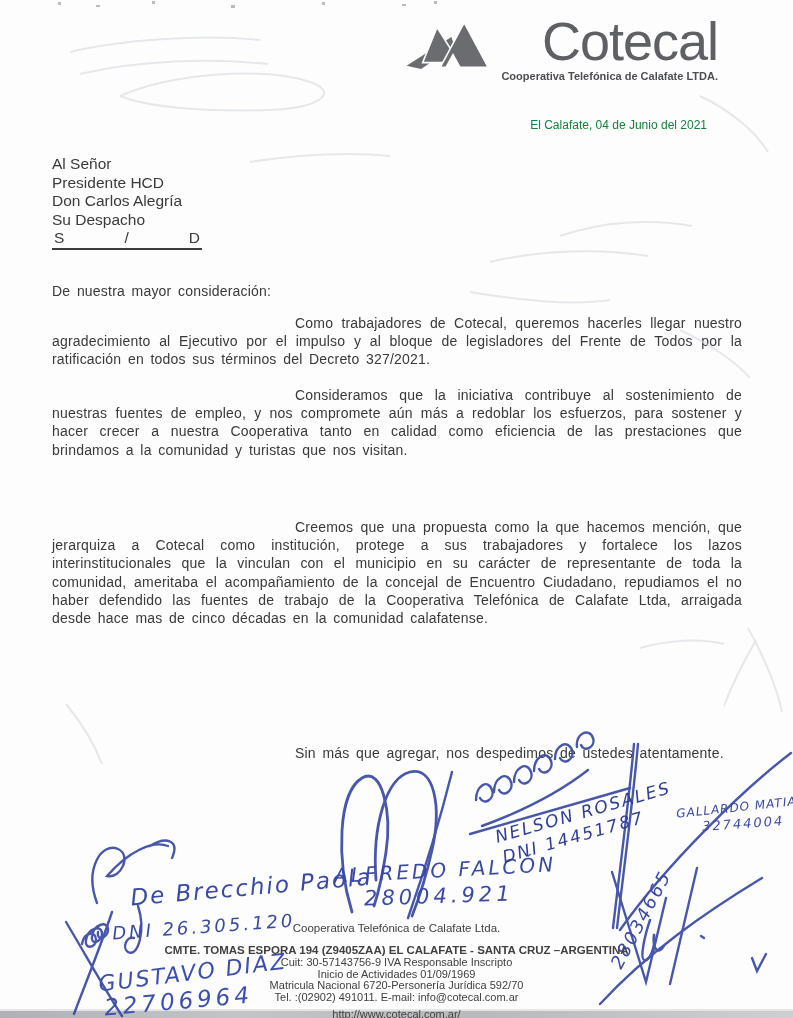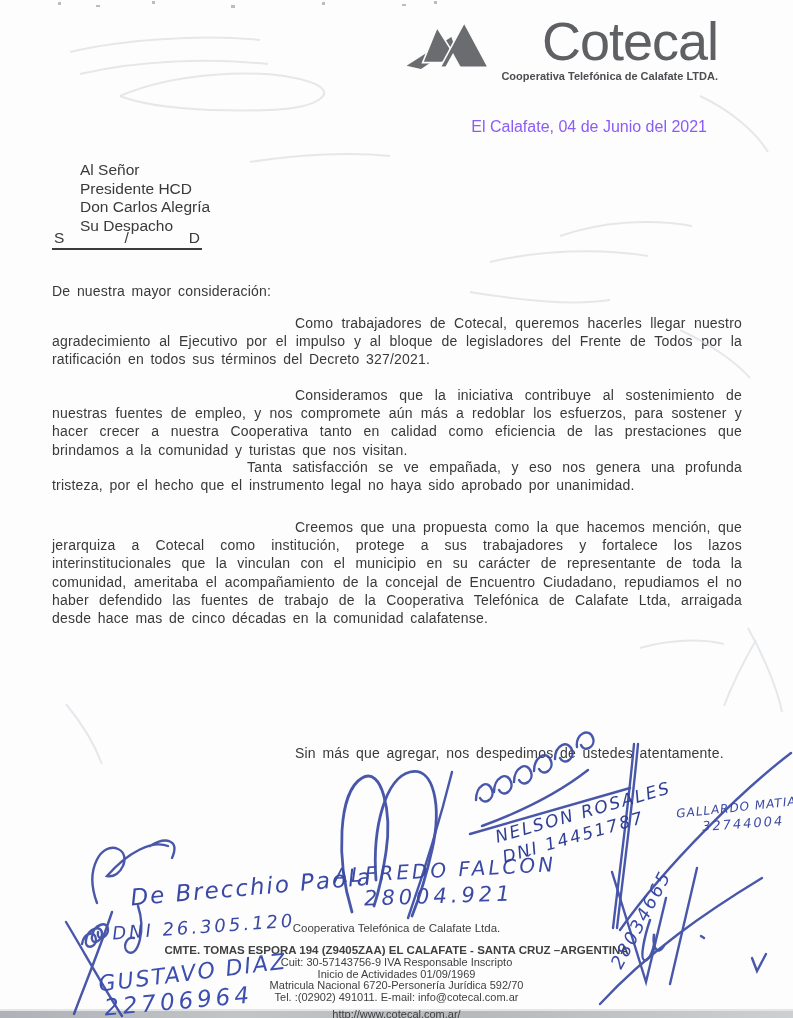--- a/index.html
+++ b/index.html
@@ -11,22 +11,22 @@
   
   .logo{position:absolute;top:14px;right:75px;display:flex;align-items:flex-start;}
   .logo-mark{width:96px;height:58px;margin-top:6px;}
   .logo-textcol{display:flex;flex-direction:column;align-items:flex-end;}
   .brand{
     font-size:54px;line-height:54px;color:#5e6063;letter-spacing:-1px;
     font-family:"Liberation Sans",sans-serif;font-weight:400;
   }
   .tagline{font-size:11px;font-weight:bold;color:#4c4e51;margin-top:2px;letter-spacing:0;}
   
-  .dateline{position:absolute;top:118px;right:86px;font-size:16px;color:#8b5cf6;}
-  .addressee{position:absolute;left:52px;top:161px;font-size:15.5px;line-height:18.5px;margin-left:28px;}
+  .dateline{position:absolute;top:118px;right:86px;font-size:12px;color:#15803d;}
+  .addressee{position:absolute;left:52px;top:155px;font-size:15.5px;line-height:18.5px;}
   .sd-line{
     position:absolute;left:52px;top:229px;width:146px;height:19px;
     border-bottom:2px solid #3b3b3d;display:flex;justify-content:space-between;
     font-size:15.5px;padding:0 2px;
   }
   .para{
     position:absolute;left:52px;width:690px;margin:0;
     font-size:14px;line-height:18.2px;text-align:justify;
     word-spacing:2.5px;letter-spacing:.2px;color:#39393b;
   }
@@ -93,21 +93,20 @@
   </div>
   <div class="sd-line">
     <span>S</span>
     <span>/</span>
     <span>D</span>
   </div>
 
   <p class="para salutation">De nuestra mayor consideración:</p>
   <p class="para p1">Como trabajadores de Cotecal, queremos hacerles llegar nuestro agradecimiento al Ejecutivo por el impulso y al bloque de legisladores del Frente de Todos por la ratificación en todos sus términos del Decreto 327/2021.</p>
   <p class="para p2">Consideramos que la iniciativa contribuye al sostenimiento de nuestras fuentes de empleo, y nos compromete aún más a redoblar los esfuerzos, para sostener y hacer crecer a nuestra Cooperativa tanto en calidad como eficiencia de las prestaciones que brindamos a la comunidad y turistas que nos visitan.</p>
-  <p class="para p3">Tanta satisfacción se ve empañada, y eso nos genera una profunda tristeza, por el hecho que el instrumento legal no haya sido aprobado por unanimidad.</p>
   <p class="para p4">Creemos que una propuesta como la que hacemos mención, que jerarquiza a Cotecal como institución, protege a sus trabajadores y fortalece los lazos interinstitucionales que la vinculan con el municipio en su carácter de representante de toda la comunidad, ameritaba el acompañamiento de la concejal de Encuentro Ciudadano, repudiamos el no haber defendido las fuentes de trabajo de la Cooperativa Telefónica de Calafate Ltda, arraigada desde hace mas de cinco décadas en la comunidad calafatense.</p>
   <p class="para p6">Sin más que agregar, nos despedimos de ustedes atentamente.</p>
 
   <div class="hw sig-paola-name">De Brecchio Paola</div>
   <div class="hw sig-paola-num">DNI  26.305.120</div>
   <div class="hw sig-gustavo-name" style="text-transform:uppercase;">Gustavo Diaz</div>
   <div class="hw sig-gustavo-num">22706964</div>
   <div class="hw sig-alfredo-name" style="text-transform:uppercase;">Alfredo Falcón</div>
   <div class="hw sig-alfredo-num">28004.921</div>
   <div class="hw sig-nelson-name" style="text-transform:uppercase;">Nelson Rosales</div>

